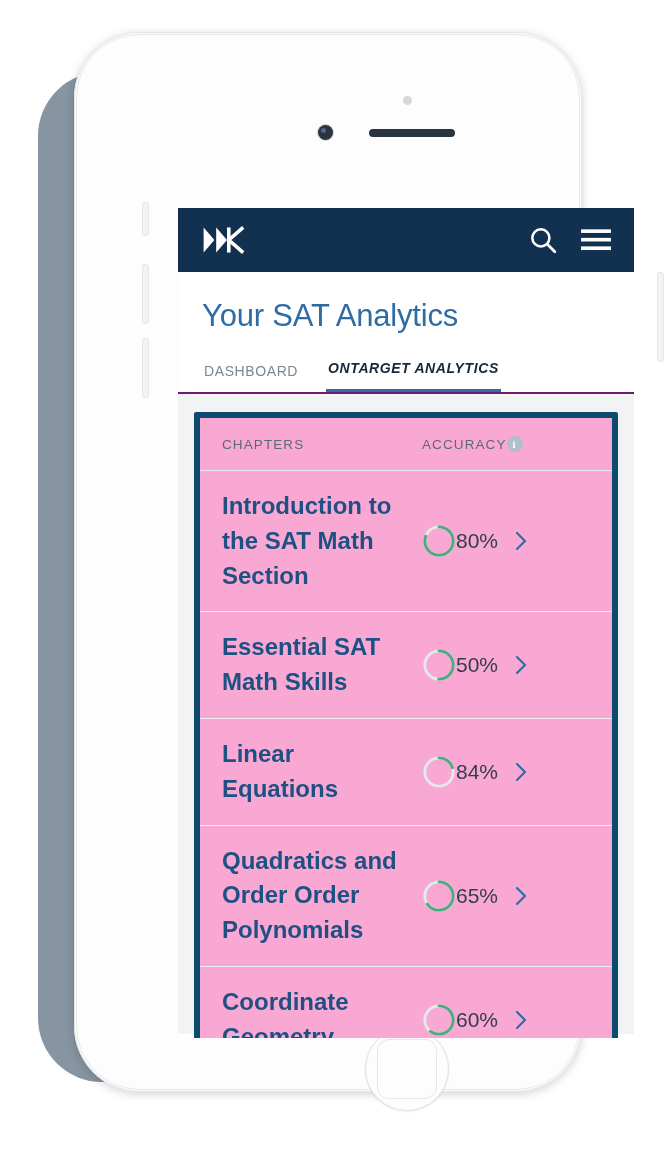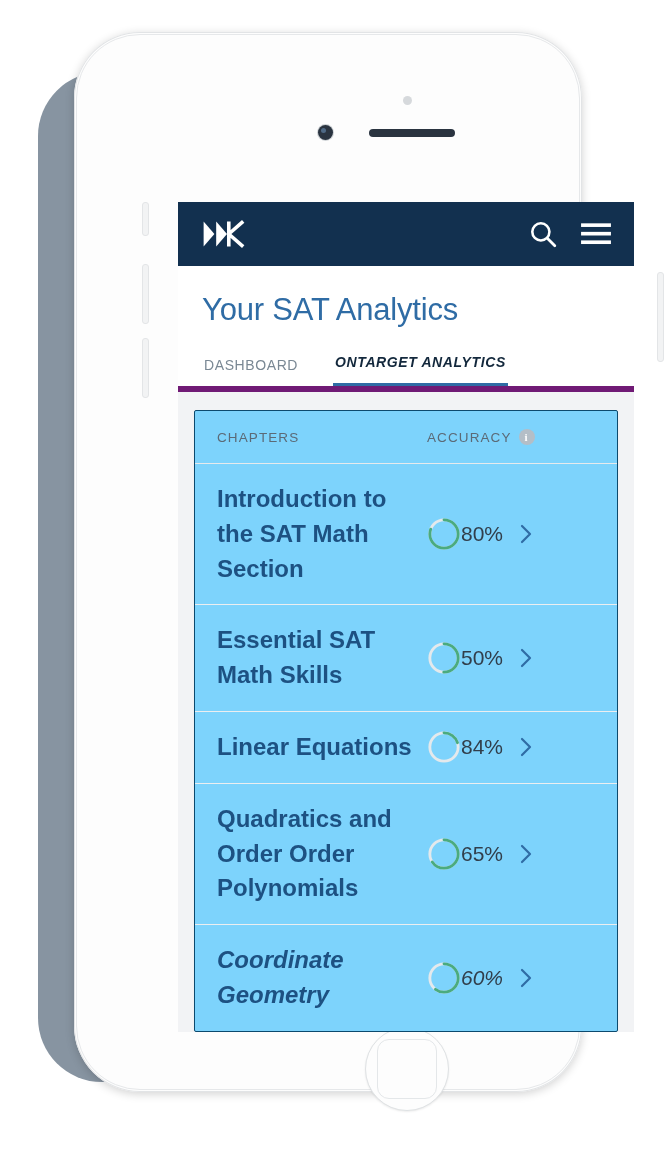--- a/index.html
+++ b/index.html
@@ -109,21 +109,21 @@
     left: 11px; top: 11px;
     width: 58px; height: 58px;
     border-radius: 12px;
     border: 1px solid #e4e7e9;
   }
 
   
   .screen {
     position: absolute;
     left: 104px;
-    top: 170px;
+    top: 176px;
     width: 456px;
     height: 830px;
     background: #ffffff;
     overflow: hidden;
   }
 
   
   .appbar {
     height: 64px;
     background: #12304f;
@@ -159,23 +159,23 @@
     color: #2f6ca5;
     font-weight: 400;
     padding: 26px 24px 16px 24px;
     letter-spacing: -0.2px;
   }
 
   
   .tabs {
     display: flex;
     align-items: flex-end;
-    gap: 33px;
+    gap: 26px;
     padding: 0 24px;
-    border-bottom: 6px solid #701a75;
+    border-bottom: 2px solid #701a75;
     background: #ffffff;
   }
   .tab {
     font-size: 14px;
     letter-spacing: 0.6px;
     padding: 10px 2px 13px 2px;
     cursor: pointer;
     white-space: nowrap;
   }
   .tab.inactive { color: #7a8894; font-weight: 400; }
@@ -187,22 +187,22 @@
   }
 
   
   .content {
     background: #f2f3f5;
     padding: 18px 16px 0 16px;
     height: 640px;
     box-sizing: border-box;
   }
   .card {
-    background: #7dd3fc;
-    border: 1px solid #0c4a6e;
+    background: #f9a8d4;
+    border: 6px solid #0c4a6e;
     border-radius: 2px;
     box-shadow: 0 1px 2px rgba(0,0,0,0.03);
     overflow: hidden;
   }
 
   .card-head {
     display: flex;
     align-items: center;
     padding: 18px 22px;
     border-bottom: 1px solid #e7eaec;
@@ -210,21 +210,20 @@
   .col-chapters {
     flex: 1;
     font-size: 13.5px;
     letter-spacing: 1.1px;
     color: #5b6a77;
   }
   .col-accuracy {
     width: 168px;
     display: flex;
     align-items: center;
-    gap: 7px;
     font-size: 13.5px;
     letter-spacing: 1.1px;
     color: #5b6a77;
   }
   .info-dot {
     width: 16px; height: 16px;
     border-radius: 50%;
     background: #b4bec7;
     color: #ffffff;
     font-size: 11px;
@@ -238,21 +237,21 @@
 
   .row {
     display: flex;
     align-items: center;
     padding: 18px 22px;
     border-bottom: 1px solid #eceef0;
     min-height: 64px;
     box-sizing: border-box;
     cursor: pointer;
   }
-  .row:last-child { border-bottom: none; font-style: italic; }
+  .row:last-child { border-bottom: none; }
   .row-title {
     flex: 1;
     font-size: 24px;
     font-weight: 700;
     color: #1d5182;
     line-height: 1.45;
     padding-right: 14px;
   }
   .row-acc {
     width: 168px;

